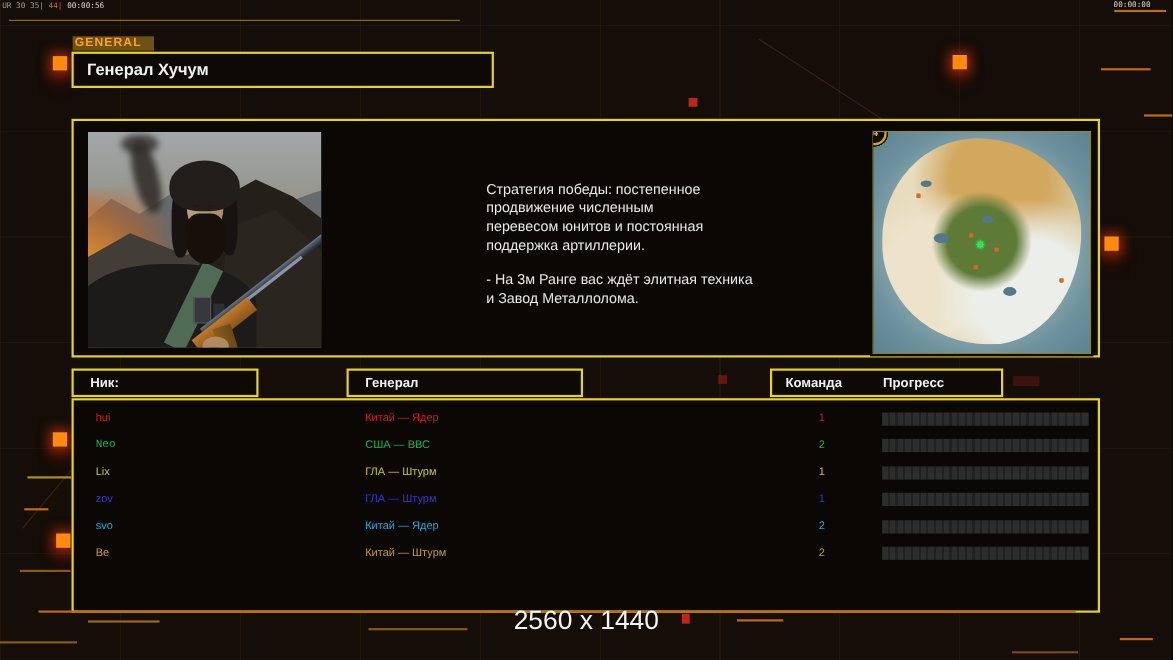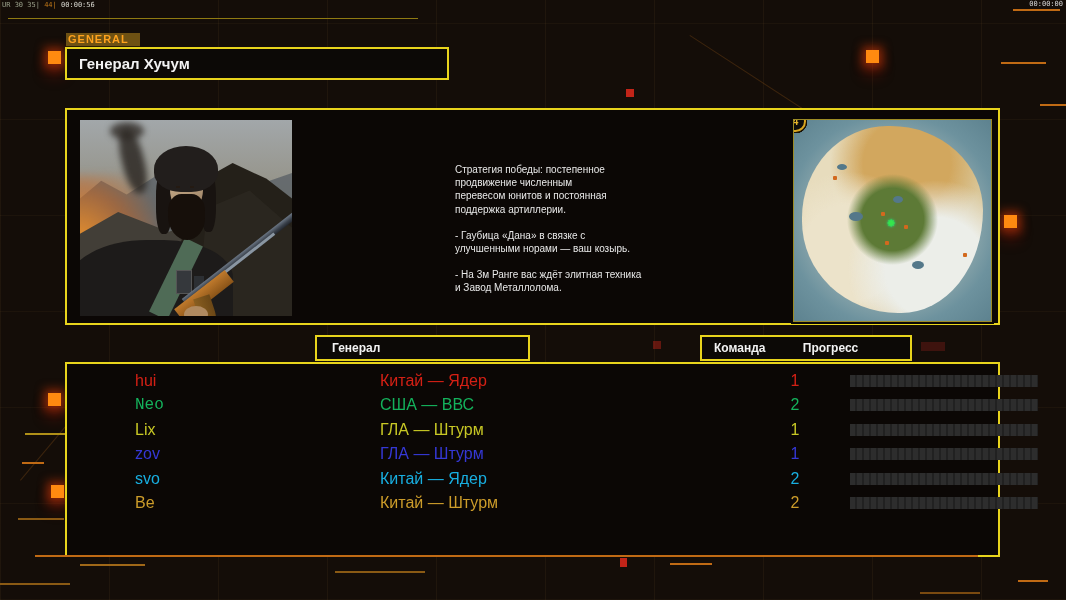--- a/index.html
+++ b/index.html
@@ -15,21 +15,21 @@
   .yline{position:absolute;height:1px;background:#8f7a12;}
   .sq{position:absolute;width:13px;height:13px;background:#ff8a10;
     box-shadow:0 0 10px 4px rgba(220,60,10,.55), 0 10px 14px 2px rgba(160,20,5,.35);}
   .sq-red{position:absolute;width:8px;height:8px;background:#c12418;}
   .sq-red.faint{opacity:.45;}
   .patch{position:absolute;background:#5a1812;opacity:.6;}
 
   .hud-debug{position:absolute;left:2px;top:1px;font-size:7px;letter-spacing:0;
     font-family:"DejaVu Sans Mono",monospace;}
   .hud-debug .t1{color:#9aa08a}.hud-debug .t2{color:#c07818}.hud-debug .t3{color:#d8d8d0}
-  .hud-clock{position:absolute;right:3px;top:0;font-size:7px;color:#d6d6d6;
+  .hud-clock{position:absolute;right:20px;top:0;font-size:7px;color:#d6d6d6;
     font-family:"DejaVu Sans Mono",monospace;}
 
   .tab{position:absolute;left:66px;top:33px;width:70px;height:13px;background:#6e5113;
     color:#ffa21d;font-size:11px;font-weight:bold;line-height:13px;padding:0 2px;
     letter-spacing:1px;border-bottom:1px solid #2a1d05;}
   .title-box{position:absolute;left:65px;top:47px;width:368px;height:29px;
     border:2px solid #e8d41c;background:#0c0906;color:#f2f2f2;font-size:15px;
     font-weight:bold;line-height:29px;padding-left:12px;}
 
   .main-panel{position:absolute;left:65px;top:108px;width:931px;height:213px;
@@ -71,22 +71,22 @@
   .p-barrel{left:88px;top:132px;width:150px;height:7px;transform:rotate(-38deg);
     background:linear-gradient(180deg,#6b7684,#39404a 60%,#23272e);}
   .p-gastube{left:96px;top:146px;width:110px;height:3px;transform:rotate(-38deg);background:#8a96a2;}
   .p-wood{left:92px;top:168px;width:64px;height:15px;transform:rotate(-38deg);
     background:linear-gradient(180deg,#c07a2c,#8a four 0);background:linear-gradient(180deg,#c07a2c,#8a5418);}
   .p-mag{left:118px;top:176px;width:17px;height:34px;transform:rotate(-18deg);
     background:linear-gradient(90deg,#8a5f20,#6b4716);border-radius:0 0 55% 55%;}
   .p-hand{left:104px;top:186px;width:24px;height:17px;background:#b08a60;border-radius:50%;}
 
   
-  .strategy{position:absolute;left:388px;top:53px;width:260px;color:#e8e8e8;
-    font-size:10px;line-height:1.32;}
+  .strategy{position:absolute;left:375px;top:53px;width:260px;color:#e8e8e8;
+    font-size:13px;line-height:1.32;}
   .strategy p{margin:0 0 13px 0;white-space:pre-line;}
 
   
   .minimap{position:absolute;left:726px;top:9px;width:197px;height:201px;
     border:1px solid #9c8b25;outline:2px solid #0a0705;overflow:hidden;
     background:radial-gradient(circle at 50% 50%, #8fa9ad 55%, #6d929e 75%, #5d828f 100%);}
   .minimap *{position:absolute;}
   .mm-island{left:4%;top:3%;width:92%;height:93%;
     border-radius:48% 52% 46% 54%/50% 46% 56% 50%;
     background:
@@ -107,21 +107,21 @@
   .hdr-box{position:absolute;top:335px;height:22px;border:2px solid #e8d41c;
     background:#0c0906;color:#f2f2f2;font-size:12px;font-weight:bold;line-height:22px;}
   .hdr-nick{left:65px;width:151px;padding-left:15px;}
   .hdr-general{left:315px;width:196px;padding-left:15px;}
   .hdr-team{left:700px;width:196px;padding-left:12px;}
   .hdr-team .lbl2{margin-left:34px;}
 
   
   .table-panel{position:absolute;left:65px;top:362px;width:931px;height:191px;
     border:2px solid #e8d41c;background:#0b0705;}
-  .prow{position:relative;height:24.4px;font-size:16px;line-height:24.4px;margin-left:48px;}
+  .prow{position:relative;height:24.4px;font-size:10px;line-height:24.4px;}
   .prow .nick{position:absolute;left:20px;}
   .prow .gen{position:absolute;left:265px;text-align:center;}
   .prow .team{position:absolute;left:668px;width:24px;text-align:center;}
   .prow .bar{position:absolute;left:735px;top:6px;width:188px;height:12px;
     background:repeating-linear-gradient(90deg,#2d2d2d 0 5px,#212121 5px 7px);}
   .prow .bar .fill{height:100%;background:#6fae3c;width:0;}
 
   .bottom-line{position:absolute;left:35px;top:555px;width:943px;height:2px;background:#c06a14;}
   .res-text{position:absolute;left:433px;top:551px;width:200px;text-align:center;
     color:#f4f4f4;font-size:24px;}
@@ -205,22 +205,20 @@
       <div class="p-wood"></div>
       <div class="p-mag"></div>
       <div class="p-hand"></div>
     </div>
 
     <div class="strategy">
       <p>Стратегия победы: постепенное
 продвижение численным
 перевесом юнитов и постоянная
 поддержка артиллерии.</p>
-      <p>- Гаубица «Дана» в связке с
-улучшенными норами — ваш козырь.</p>
       <p>- На 3м Ранге вас ждёт элитная техника
 и Завод Металлолома.</p>
     </div>
 
     <div class="minimap">
       <div class="mm-island"></div>
       <div class="mm-lake" style="left:28%;top:46%;width:14px;height:9px;"></div>
       <div class="mm-lake" style="left:60%;top:70%;width:12px;height:8px;"></div>
       <div class="mm-lake" style="left:50%;top:38%;width:10px;height:7px;"></div>
       <div class="mm-lake" style="left:22%;top:22%;width:10px;height:6px;"></div>
@@ -239,20 +237,23 @@
 
   <div class="mm-marker" style="left: 18.8%; top: 67.8%;">1</div>
 
   <div class="mm-marker" style="left: 79.2%; top: 68.8%;">3</div>
 
   <div class="mm-marker" style="left: 50.3%; top: 82.7%;">4</div>
 </div>
     </div>
   </div>
 
+  <div class="hdr-box hdr-nick">
+    <span>Ник:</span>
+  </div>
   <div class="hdr-box hdr-general">
     <span>Генерал</span>
   </div>
   <div class="hdr-box hdr-team">
     <span>Команда</span>
     <span class="lbl2">Прогресс</span>
   </div>
 
   <div class="table-panel">
     <div style="height:5px;"></div>
@@ -295,13 +296,14 @@
   <div class="prow">
     <span class="nick tinted" style="color: rgb(204, 156, 42);">Be</span>
     <span class="gen tinted" style="color: rgb(204, 156, 42);">Китай — Штурм</span>
     <span class="team tinted" style="color: rgb(204, 156, 42);">2</span>
     <span class="bar"><span class="fill" style="width: 0%;"></span></span>
   </div>
 </div>
   </div>
 
   <div class="bottom-line"></div>
+  <div class="res-text">2560 x 1440</div>
 </div>
 
 </body></html>

